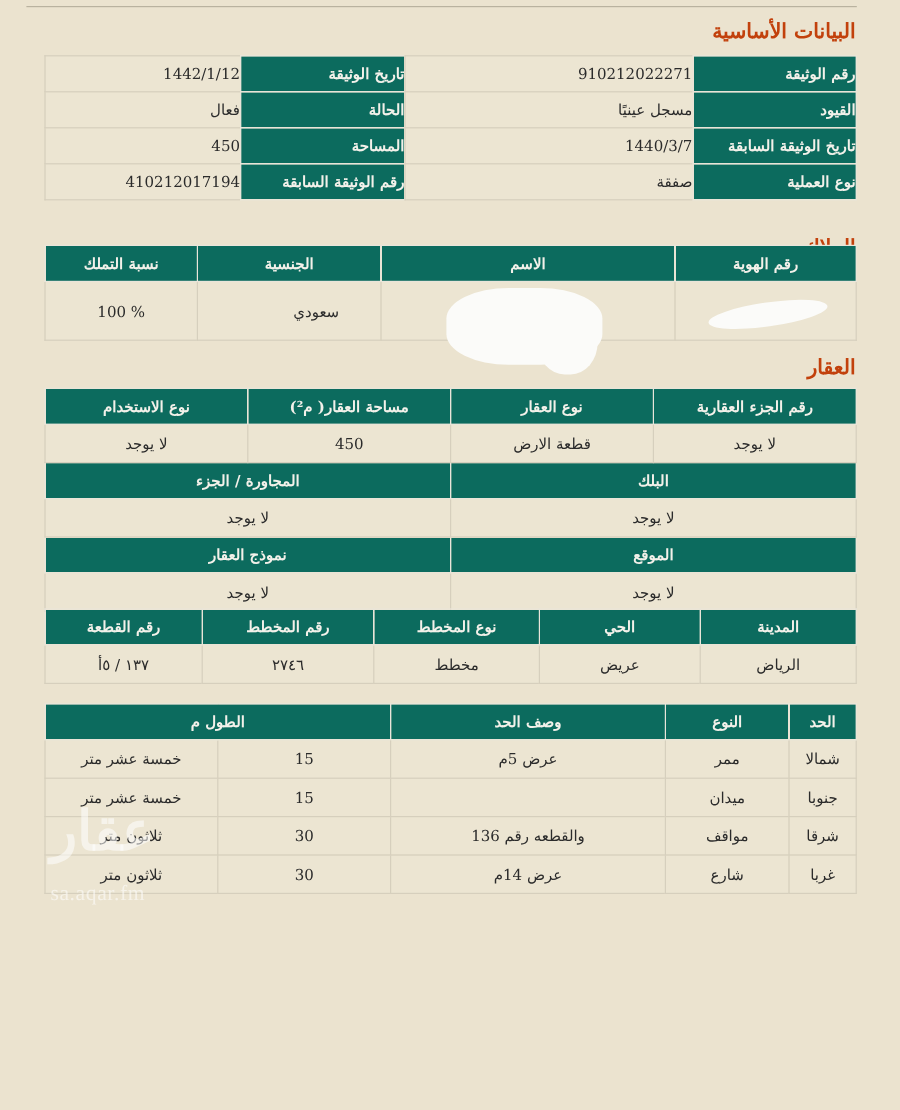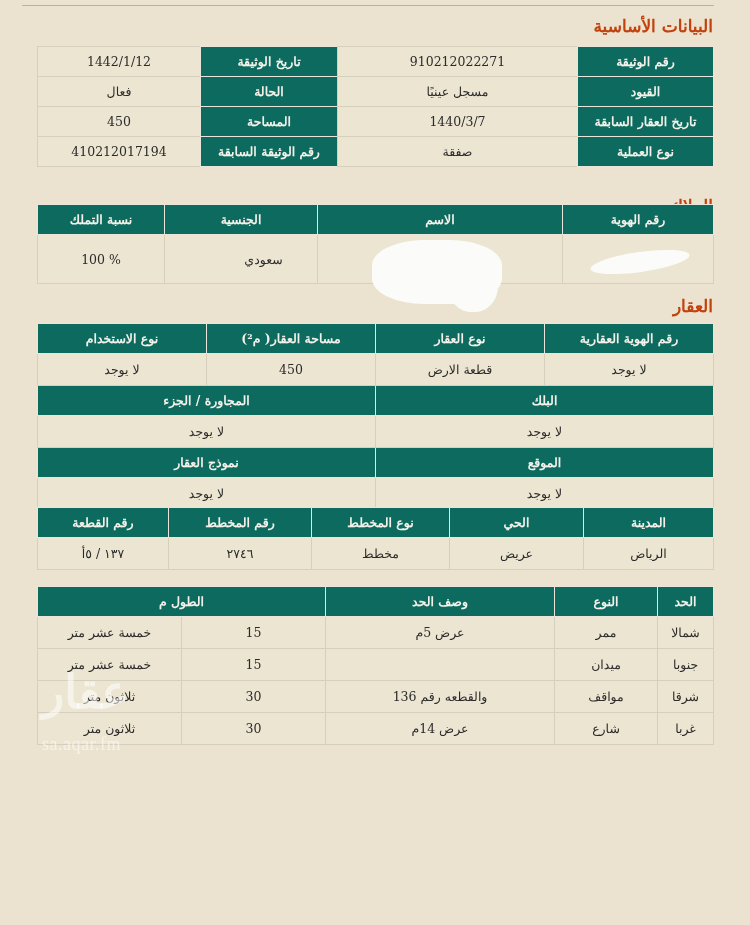--- a/index.html
+++ b/index.html
@@ -15,21 +15,21 @@
     position:absolute; right:37px; font-size:17px; font-weight:bold; color:#c2410c;
     direction:rtl;
   }
   table { border-collapse:collapse; position:absolute; left:37px; width:676px; direction:rtl; table-layout:fixed; }
   td, th {
     border:1px solid #d6cfbd; text-align:center; font-size:12.5px; padding:0;
     overflow:hidden; white-space:nowrap;
   }
   th, td.lbl { background:#0c6b5e; color:#f3f1ea; font-weight:bold; border-color:#e9e5da; }
   td { background:#ece5d2; }
-  .basic td { height:29px; }
+  .basic td { height:29px;text-align:right; }
   .hdr th { height:29px; }
   .row td { height:31px; }
   .mask { position:absolute; background:#fbfbf9; border-radius:40%; }
   .wm { position:absolute; left:42px; top:670px; color:rgba(255,255,255,0.55); font-family:Liberation Serif, serif; }
   .wm .ar { font-size:46px; font-weight:bold; line-height:46px; }
   .wm .url { font-size:18px; margin-top:18px; letter-spacing:0.5px; }
 </style>
 </head>
 <body>
 
@@ -50,21 +50,21 @@
     <td class="lbl">تاريخ الوثيقة</td>
     <td>1442/1/12</td>
   </tr>
   <tr>
     <td class="lbl">القيود</td>
     <td>مسجل عينيًا</td>
     <td class="lbl">الحالة</td>
     <td>فعال</td>
   </tr>
   <tr>
-    <td class="lbl">تاريخ العقار السابقة</td>
+    <td class="lbl">تاريخ الوثيقة السابقة</td>
     <td>1440/3/7</td>
     <td class="lbl">المساحة</td>
     <td>450</td>
   </tr>
   <tr>
     <td class="lbl">نوع العملية</td>
     <td>صفقة</td>
     <td class="lbl">رقم الوثيقة السابقة</td>
     <td>410212017194</td>
   </tr>
@@ -101,21 +101,21 @@
 <div class="section-title" style="top:296px;">العقار</div>
 <table style="top:323px;">
   <colgroup>
       <col style="width:169px">
       <col style="width:169px">
       <col style="width:169px">
       <col style="width:169px">
     </colgroup>
   <tbody>
       <tr class="hdr">
-    <th>رقم الهوية العقارية</th>
+    <th>رقم الجزء العقارية</th>
     <th>نوع العقار</th>
     <th>مساحة العقار( م²)</th>
     <th>نوع الاستخدام</th>
   </tr>
   <tr class="row">
     <td>لا يوجد</td>
     <td>قطعة الارض</td>
     <td>450</td>
     <td>لا يوجد</td>
   </tr>

